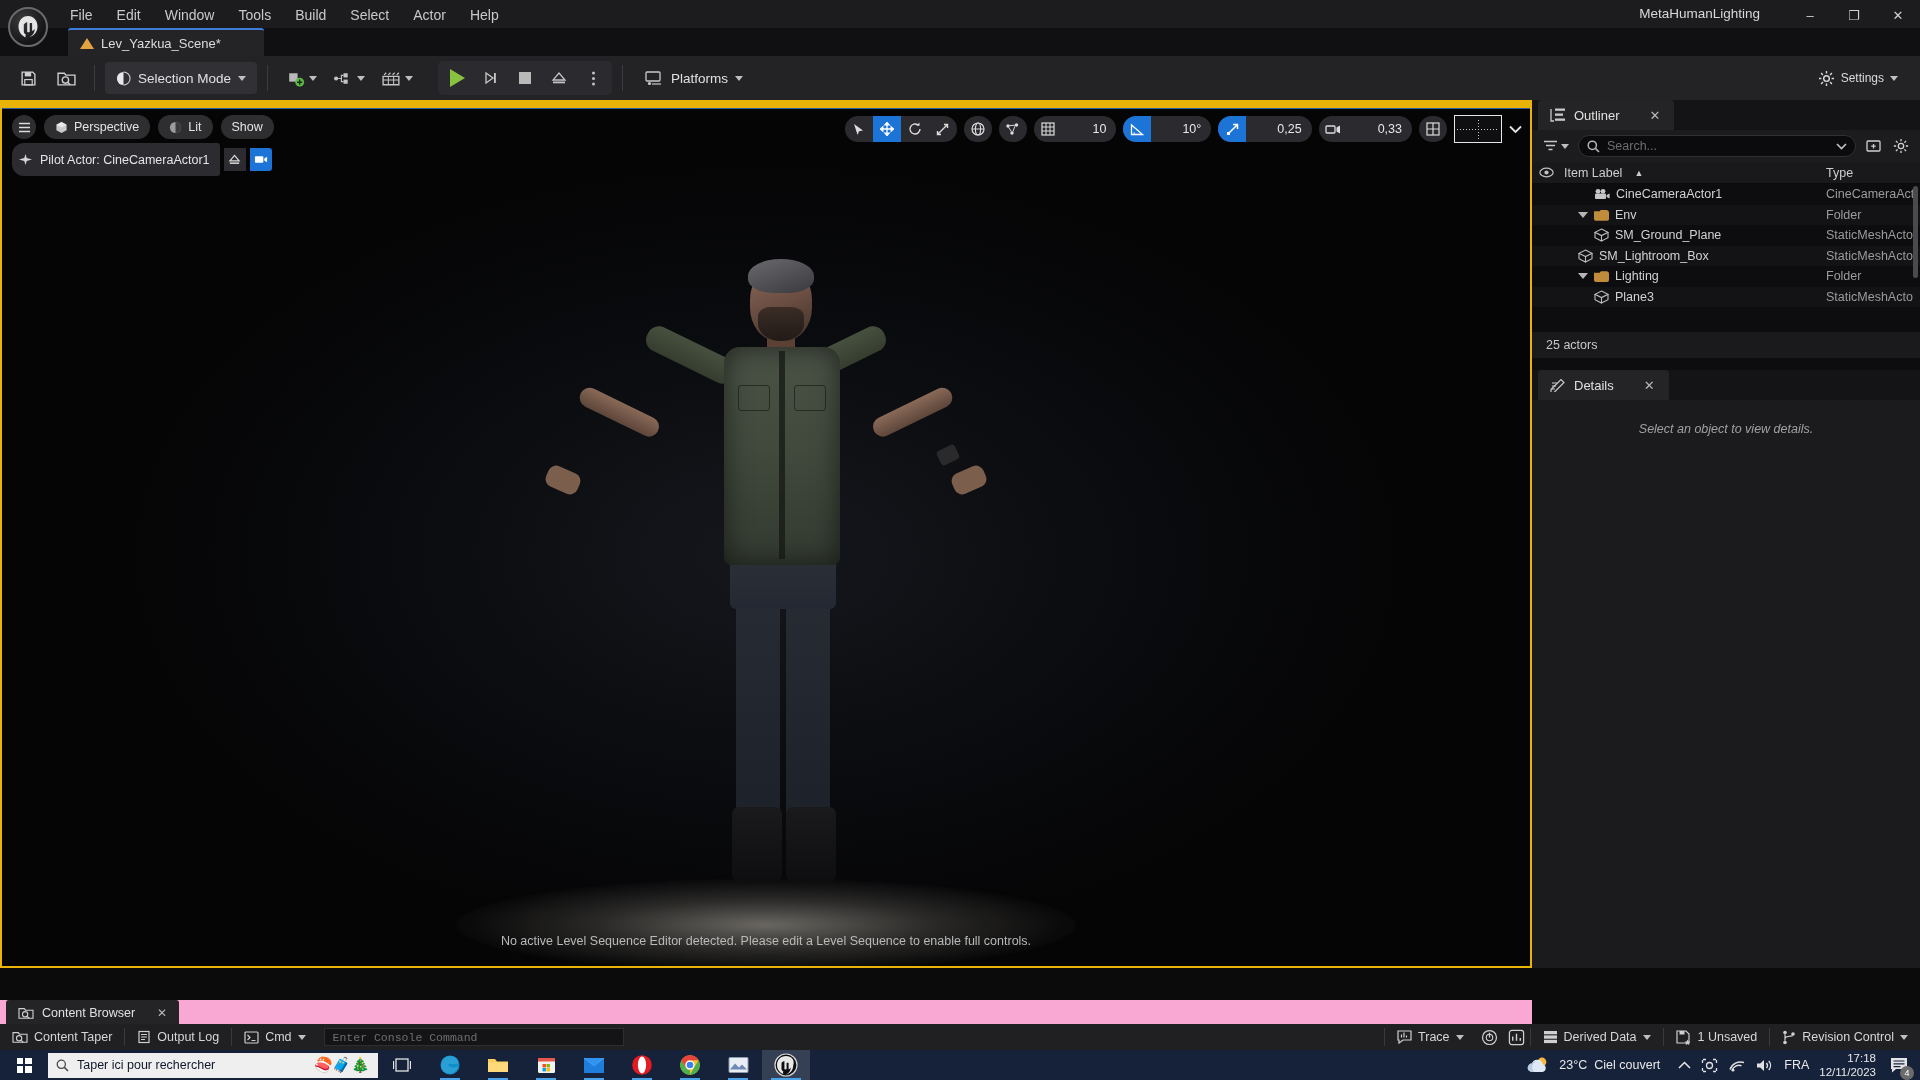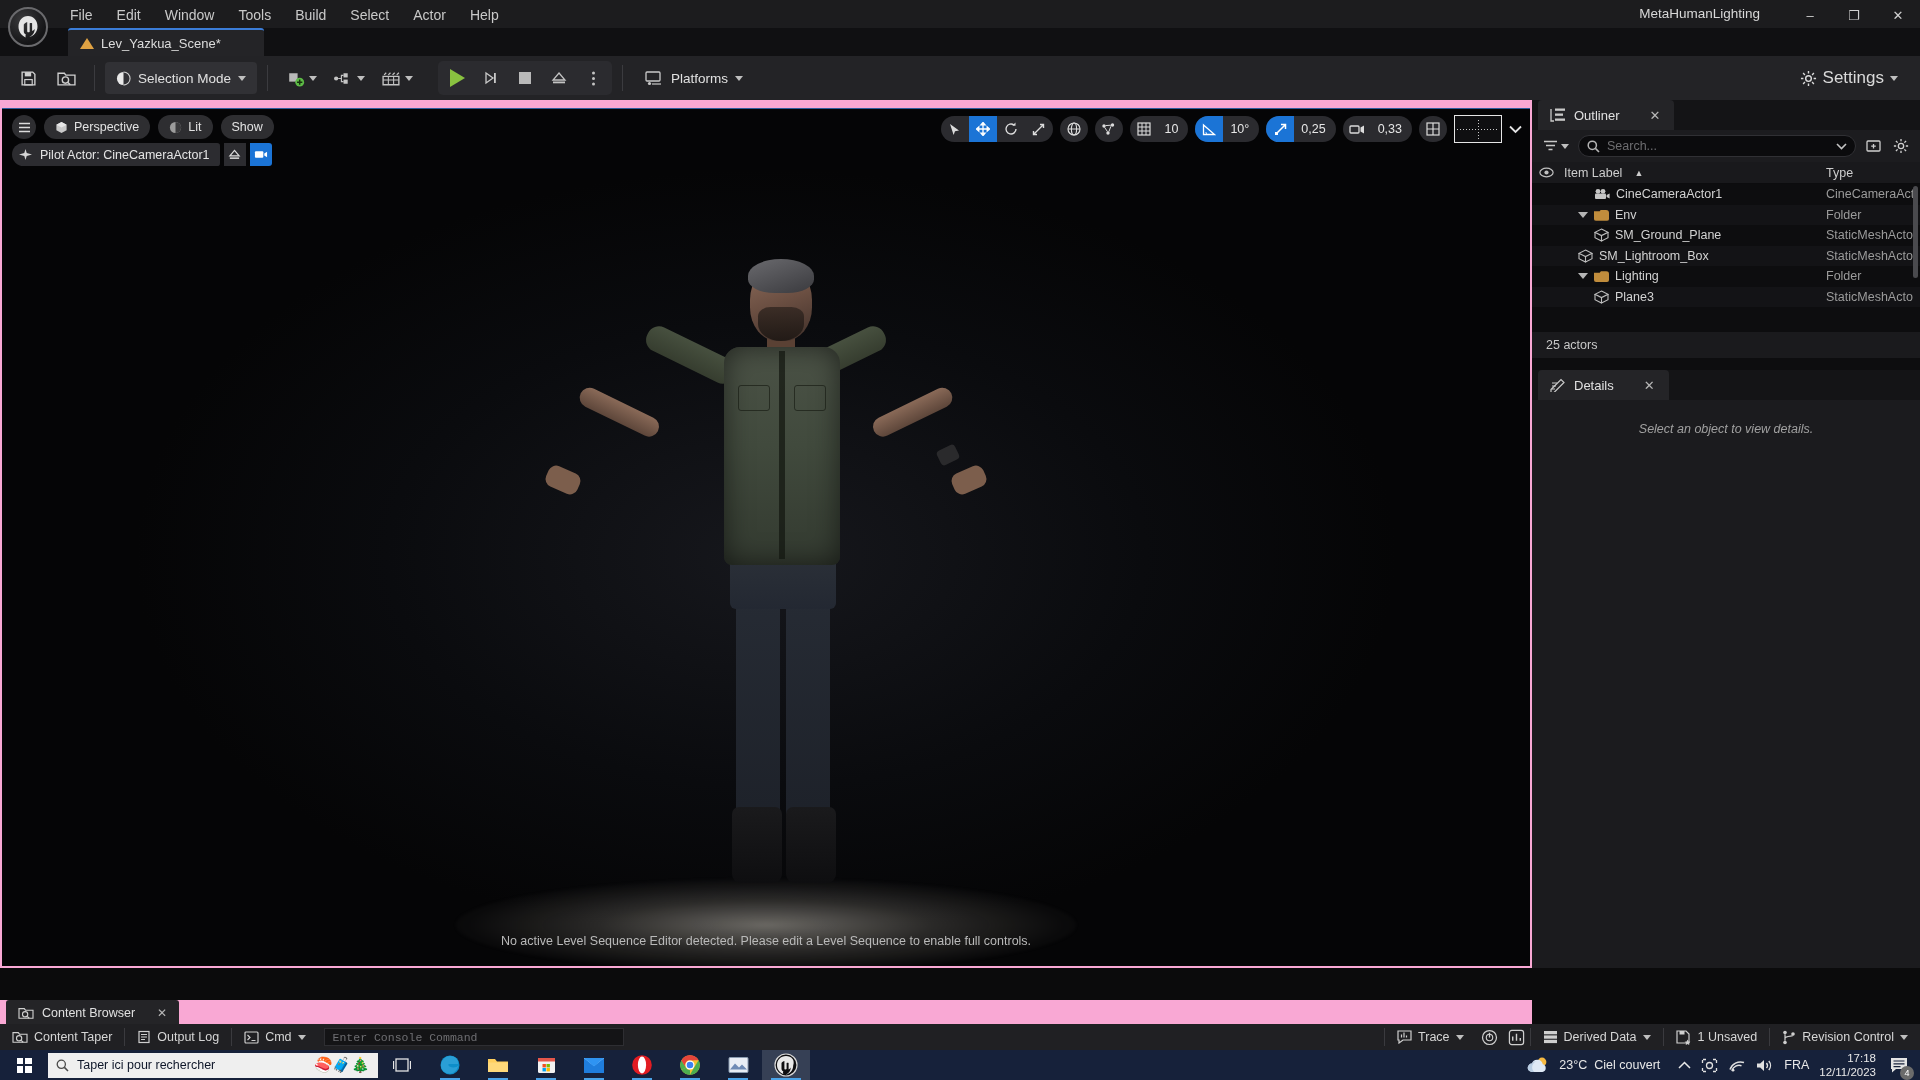--- a/index.html
+++ b/index.html
@@ -74,60 +74,60 @@
   }
   .chev { width: 0; height: 0; border-left: 4px solid transparent; border-right: 4px solid transparent; border-top: 5px solid #bfbfbf; }
   .play-group {
     height: 34px; display: flex; align-items: center; background: #2b2b2f;
     border-radius: 5px; margin-left: 16px; padding: 0 2px;
   }
   .play-btn { width: 34px; height: 32px; display: flex; align-items: center; justify-content: center; border-radius: 4px; }
   .tri-play { width: 0; height: 0; border-top: 9px solid transparent; border-bottom: 9px solid transparent; border-left: 15px solid #89c240; }
   .settings-right {
     position: absolute; right: 14px; top: 5px; height: 34px;
-    display: flex; align-items: center; gap: 6px; padding: 0 8px; border-radius: 4px; font-size: 17px; color: #dadada;
+    display: flex; align-items: center; gap: 6px; padding: 0 8px; border-radius: 4px; font-size: 12px; color: #dadada;
   }
 
   
   .viewport {
     position: absolute; top: 100px; left: 0; width: 1532px; height: 868px;
-    background: #f9a8d4; overflow: hidden;
+    background: #eab308; overflow: hidden;
   }
   .vp-inner {
     position: absolute; top: 8px; left: 2px; width: 1528px; height: 858px;
     background: radial-gradient(ellipse 55% 60% at 50% 52%, #16171c 0%, #0a0b0e 45%, #050506 75%);
     border-top: 1px solid #2d5d9e; overflow: hidden;
   }
   .vp-toolbar-l { position: absolute; top: 6px; left: 10px; display: flex; align-items: center; gap: 8px; z-index: 8; }
   .vp-pill {
     height: 24px; border-radius: 12px; background: rgba(52,52,56,.88);
     display: flex; align-items: center; gap: 6px; padding: 0 11px; font-size: 12.5px; color: #e2e2e2;
   }
   .vp-round {
     width: 24px; height: 24px; border-radius: 50%; background: rgba(52,52,56,.88);
     display: flex; align-items: center; justify-content: center; color: #dcdcdc;
   }
   .pilot-bar { position: absolute; top: 34px; left: 10px; display: flex; align-items: center; gap: 4px; z-index: 8; }
   .pilot-pill {
-    height: 23px; border-radius: 12px 3px 3px 12px; background: rgba(48,48,52,.92);
+    height: 33px; border-radius: 12px 3px 3px 12px; background: rgba(48,48,52,.92);
     display: flex; align-items: center; gap: 7px; padding: 0 10px 0 6px; font-size: 12.5px; color: #e4e4e4;
   }
   .pilot-sq {
     width: 22px; height: 23px; background: rgba(48,48,52,.92);
     display: flex; align-items: center; justify-content: center; color: #dcdcdc;
   }
   .pilot-sq.blue { background: #1b74d6; border-radius: 0 3px 3px 0; }
 
   .vp-toolbar-r { position: absolute; top: 6px; right: 8px; display: flex; align-items: center; gap: 7px; z-index: 8; }
   .grp { display: flex; align-items: center; background: rgba(48,48,52,.9); border-radius: 13px; overflow: hidden; height: 26px; }
   .grp .g {
     width: 28px; height: 26px; display: flex; align-items: center; justify-content: center; color: #d6d6d6;
   }
   .grp .g.on { background: #1b74d6; color: #fff; }
-  .grp .val { padding: 0 10px 0 7px; font-size: 12.5px; color: #e6e6e6; line-height: 26px; }
+  .grp .val { padding: 0 10px 0 7px; font-size: 12.5px; color: #e6e6e6; line-height: 26px; margin-left: 24px; }
   .grp.solo { border-radius: 13px; }
   .layout-box {
     width: 48px; height: 28px; border: 1px solid #e6e6e6; position: relative; background: rgba(25,25,28,.5);
   }
   .layout-box:before, .layout-box:after {
     content: ''; position: absolute; background-image: linear-gradient(90deg, #c9c9c9 50%, transparent 50%);
     background-size: 3px 1px;
   }
   .layout-box:before { left: 2px; right: 2px; top: 50%; height: 1px; }
   .layout-box:after {

